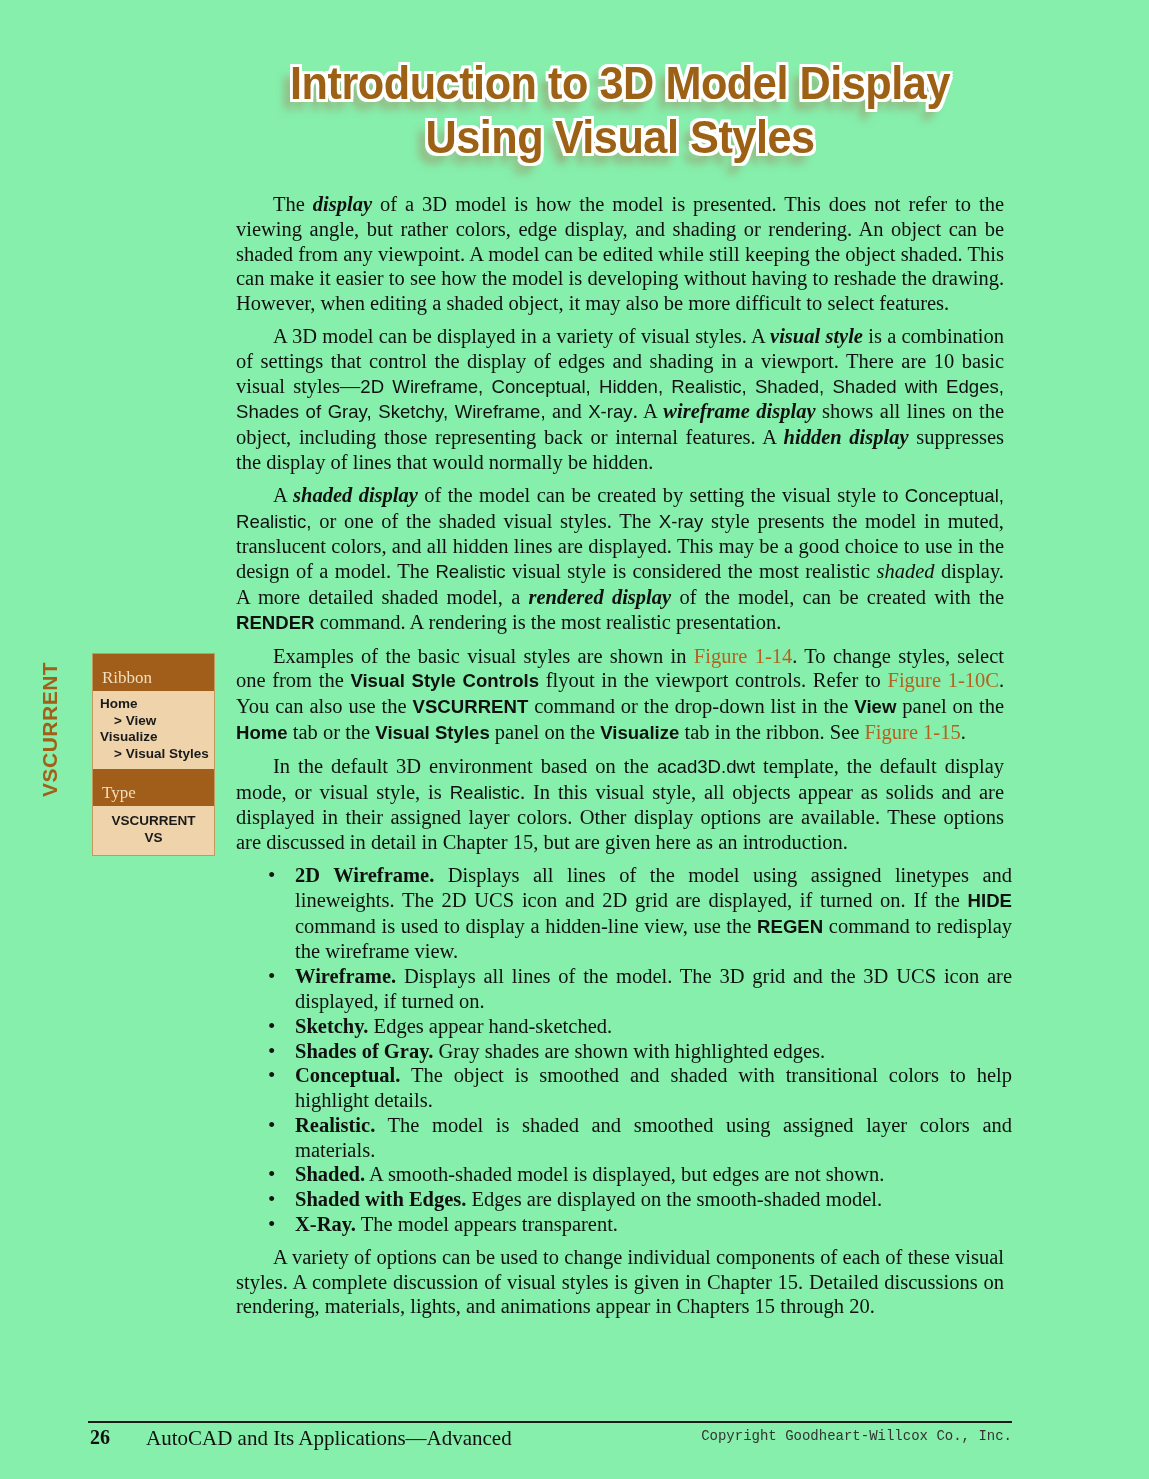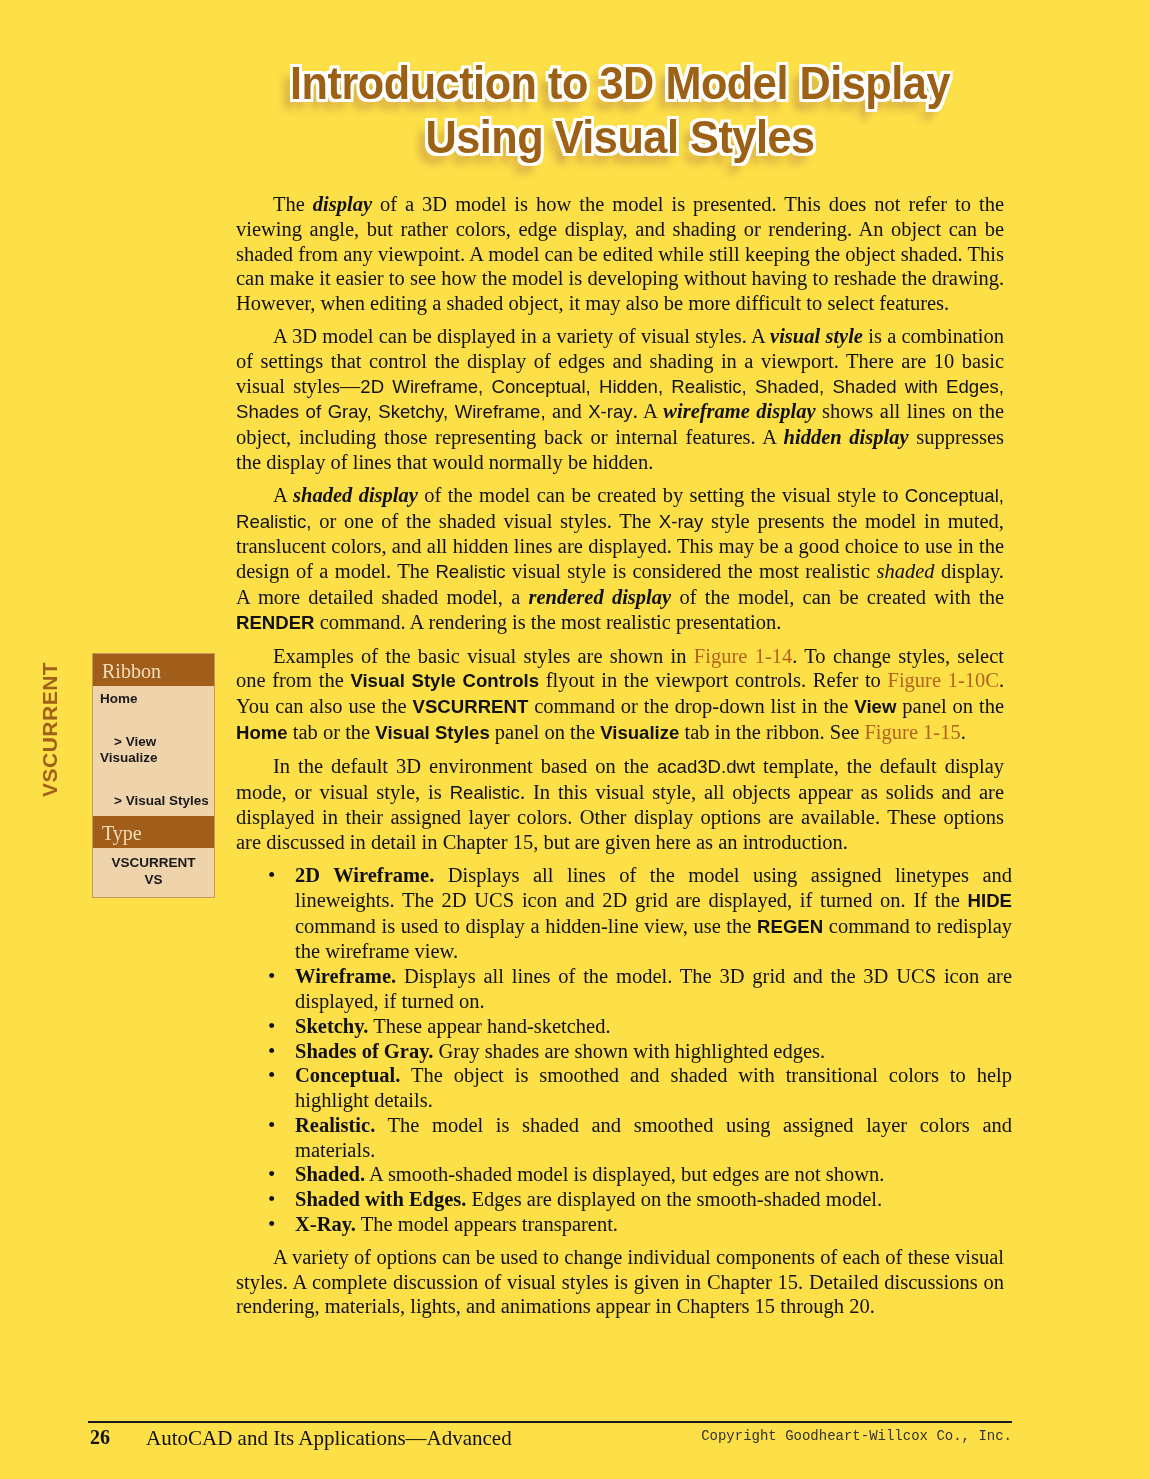--- a/index.html
+++ b/index.html
@@ -1,16 +1,16 @@
 <!DOCTYPE html>
 <html><head>
 <meta charset="utf-8">
 <style>
   html,body{margin:0;padding:0;background:#ffffff;}
-  .page{position:relative;width:1149px;height:1479px;background:#fde047;overflow:hidden;
+  .page{position:relative;width:1149px;height:1479px;background:#86efac;overflow:hidden;
         font-family:"Liberation Serif",serif;color:#111;}
 
   
   .title-block{position:absolute;top:56px;left:118px;width:1004px;text-align:center;}
   .title-line{font-family:"Liberation Sans",sans-serif;font-weight:700;font-size:46px;line-height:54px;
     color:#9c6114;letter-spacing:-0.5px;transform:scaleX(0.94);transform-origin:center;
     text-shadow:
       -3px -3px 0 #fff, 3px -3px 0 #fff, -3px 3px 0 #fff, 3px 3px 0 #fff,
       -3px 0 0 #fff, 3px 0 0 #fff, 0 -3px 0 #fff, 0 3px 0 #fff,
       -8px 10px 9px rgba(167,102,68,0.55);}
@@ -34,24 +34,24 @@
 
   
   .vlabel{position:absolute;left:60px;top:653px;width:30px;height:144px;}
   .vlabel span{position:absolute;left:2px;bottom:0;transform-origin:0 100%;
     transform:rotate(-90deg);white-space:nowrap;
     font-family:"Liberation Sans",sans-serif;font-weight:700;font-size:21px;
     letter-spacing:0.5px;color:#a06018;}
   .sidebar-box{position:absolute;left:92px;top:653px;width:123px;
     background:#eed3ab;border:1px solid #c09a5e;box-sizing:border-box;}
   .side-bar-header{background:#a05e1a;color:#f3dfbd;font-family:"Liberation Serif",serif;
-    font-size:20px;padding:6px 0 3px 9px;}
+    font-size:17px;padding:14px 0 3px 9px;}
   .ribbon-items{font-family:"Liberation Sans",sans-serif;font-weight:700;font-size:13.5px;
     color:#1a1a1a;padding:5px 4px 7px 7px;line-height:16.5px;}
-  .ribbon-items .indent{padding-left:14px;margin-top:26px;}
+  .ribbon-items .indent{padding-left:14px;}
   .type-lines{font-family:"Liberation Sans",sans-serif;font-weight:700;font-size:13.5px;
     color:#1a1a1a;text-align:center;padding:7px 0 9px;line-height:16.5px;}
 
   
   .footer-rule{position:absolute;left:88px;top:1421px;width:924px;border-top:2px solid #1a1a1a;}
   .footer-pagenum{position:absolute;left:90px;top:1426px;font-weight:700;font-size:20px;}
   .footer-book{position:absolute;left:146px;top:1426px;font-size:21px;}
   .footer-copyright{position:absolute;right:137px;top:1428px;
     font-family:Liberation Mono, monospace;font-size:14px;color:#333;}
 </style>
@@ -69,21 +69,21 @@
     <div>
         <p class="body"><span class="s-serif">The </span><span class="s-bi">display</span><span class="s-serif"> of a 3D model is how the model is presented. This does not refer to the viewing angle, but rather colors, edge display, and shading or rendering. An object can be shaded from any viewpoint. A model can be edited while still keeping the object shaded. This can make it easier to see how the model is developing without having to reshade the drawing. However, when editing a shaded object, it may also be more difficult to select features.</span></p>
         <p class="body"><span class="s-serif">A 3D model can be displayed in a variety of visual styles. A </span><span class="s-bi">visual style</span><span class="s-serif"> is a combination of settings that control the display of edges and shading in a viewport. There are 10 basic visual styles—</span><span class="s-sans">2D Wireframe, Conceptual, Hidden, Realistic, Shaded, Shaded with Edges, Shades of Gray, Sketchy, Wireframe,</span><span class="s-serif"> and </span><span class="s-sans">X-ray</span><span class="s-serif">. A </span><span class="s-bi">wireframe display</span><span class="s-serif"> shows all lines on the object, including those representing back or internal features. A </span><span class="s-bi">hidden display</span><span class="s-serif"> suppresses the display of lines that would normally be hidden.</span></p>
         <p class="body"><span class="s-serif">A </span><span class="s-bi">shaded display</span><span class="s-serif"> of the model can be created by setting the visual style to </span><span class="s-sans">Conceptual, Realistic,</span><span class="s-serif"> or one of the shaded visual styles. The </span><span class="s-sans">X-ray</span><span class="s-serif"> style presents the model in muted, translucent colors, and all hidden lines are displayed. This may be a good choice to use in the design of a model. The </span><span class="s-sans">Realistic</span><span class="s-serif"> visual style is considered the most realistic </span><span class="s-i">shaded</span><span class="s-serif"> display. A more detailed shaded model, a </span><span class="s-bi">rendered display</span><span class="s-serif"> of the model, can be created with the </span><span class="s-sansb">RENDER</span><span class="s-serif"> command. A rendering is the most realistic presentation.</span></p>
         <p class="body"><span class="s-serif">Examples of the basic visual styles are shown in </span><span class="s-fig">Figure 1-14</span><span class="s-serif">. To change styles, select one from the </span><span class="s-sansb">Visual Style Controls</span><span class="s-serif"> flyout in the viewport controls. Refer to </span><span class="s-fig">Figure 1-10C</span><span class="s-serif">. You can also use the </span><span class="s-sansb">VSCURRENT</span><span class="s-serif"> command or the drop-down list in the </span><span class="s-sansb">View</span><span class="s-serif"> panel on the </span><span class="s-sansb">Home</span><span class="s-serif"> tab or the </span><span class="s-sansb">Visual Styles</span><span class="s-serif"> panel on the </span><span class="s-sansb">Visualize</span><span class="s-serif"> tab in the ribbon. See </span><span class="s-fig">Figure 1-15</span><span class="s-serif">.</span></p>
         <p class="body"><span class="s-serif">In the default 3D environment based on the </span><span class="s-sans">acad3D.dwt</span><span class="s-serif"> template, the default display mode, or visual style, is </span><span class="s-sans">Realistic</span><span class="s-serif">. In this visual style, all objects appear as solids and are displayed in their assigned layer colors. Other display options are available. These options are discussed in detail in Chapter 15, but are given here as an introduction.</span></p>
       </div>
     <ul class="bullets">
         <li class="bullet"><span class="s-b">2D Wireframe.</span><span class="s-serif"> Displays all lines of the model using assigned linetypes and lineweights. The 2D UCS icon and 2D grid are displayed, if turned on. If the </span><span class="s-sansb">HIDE</span><span class="s-serif"> command is used to display a hidden-line view, use the </span><span class="s-sansb">REGEN</span><span class="s-serif"> command to redisplay the wireframe view.</span></li>
         <li class="bullet"><span class="s-b">Wireframe.</span><span class="s-serif"> Displays all lines of the model. The 3D grid and the 3D UCS icon are displayed, if turned on.</span></li>
-        <li class="bullet"><span class="s-b">Sketchy.</span><span class="s-serif"> These appear hand-sketched.</span></li>
+        <li class="bullet"><span class="s-b">Sketchy.</span><span class="s-serif"> Edges appear hand-sketched.</span></li>
         <li class="bullet"><span class="s-b">Shades of Gray.</span><span class="s-serif"> Gray shades are shown with highlighted edges.</span></li>
         <li class="bullet"><span class="s-b">Conceptual.</span><span class="s-serif"> The object is smoothed and shaded with transitional colors to help highlight details.</span></li>
         <li class="bullet"><span class="s-b">Realistic.</span><span class="s-serif"> The model is shaded and smoothed using assigned layer colors and materials.</span></li>
         <li class="bullet"><span class="s-b">Shaded.</span><span class="s-serif"> A smooth-shaded model is displayed, but edges are not shown.</span></li>
         <li class="bullet"><span class="s-b">Shaded with Edges.</span><span class="s-serif"> Edges are displayed on the smooth-shaded model.</span></li>
         <li class="bullet"><span class="s-b">X-Ray.</span><span class="s-serif"> The model appears transparent.</span></li>
       </ul>
     <div>
         <p class="body"><span class="s-serif">A variety of options can be used to change individual components of each of these visual styles. A complete discussion of visual styles is given in Chapter 15. Detailed discussions on rendering, materials, lights, and animations appear in Chapters 15 through 20.</span></p>
       </div>

